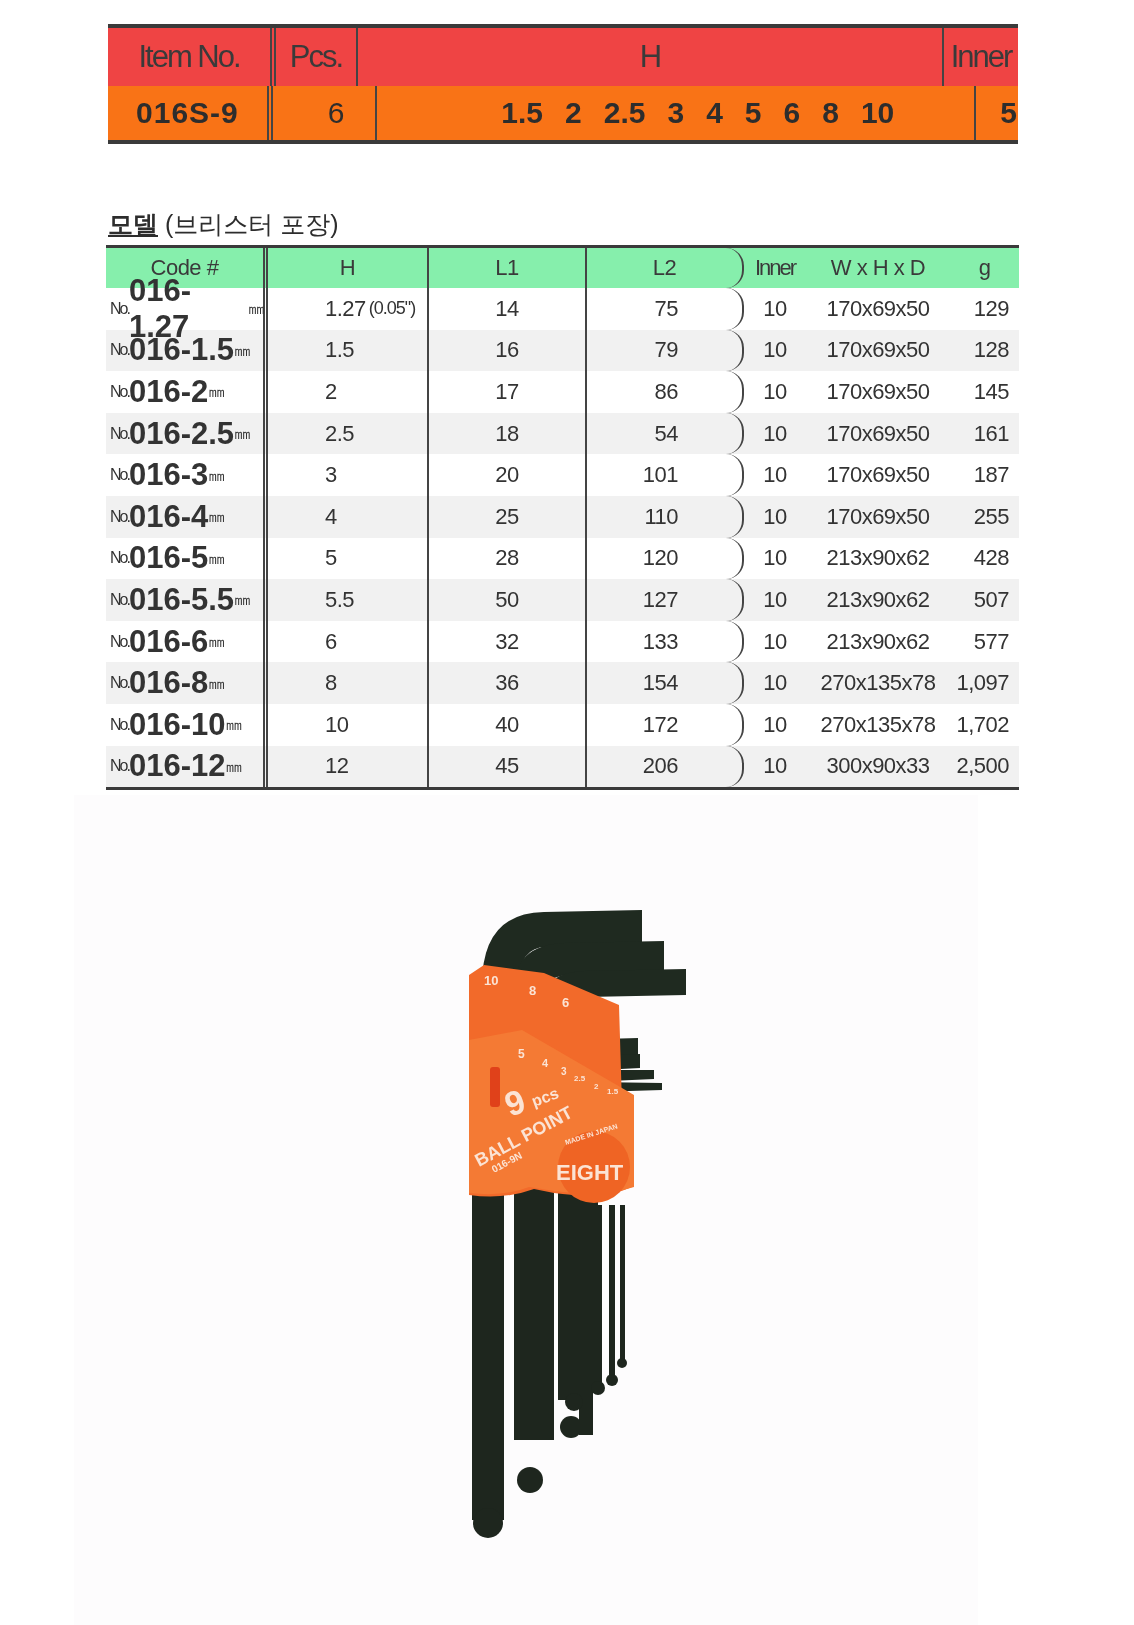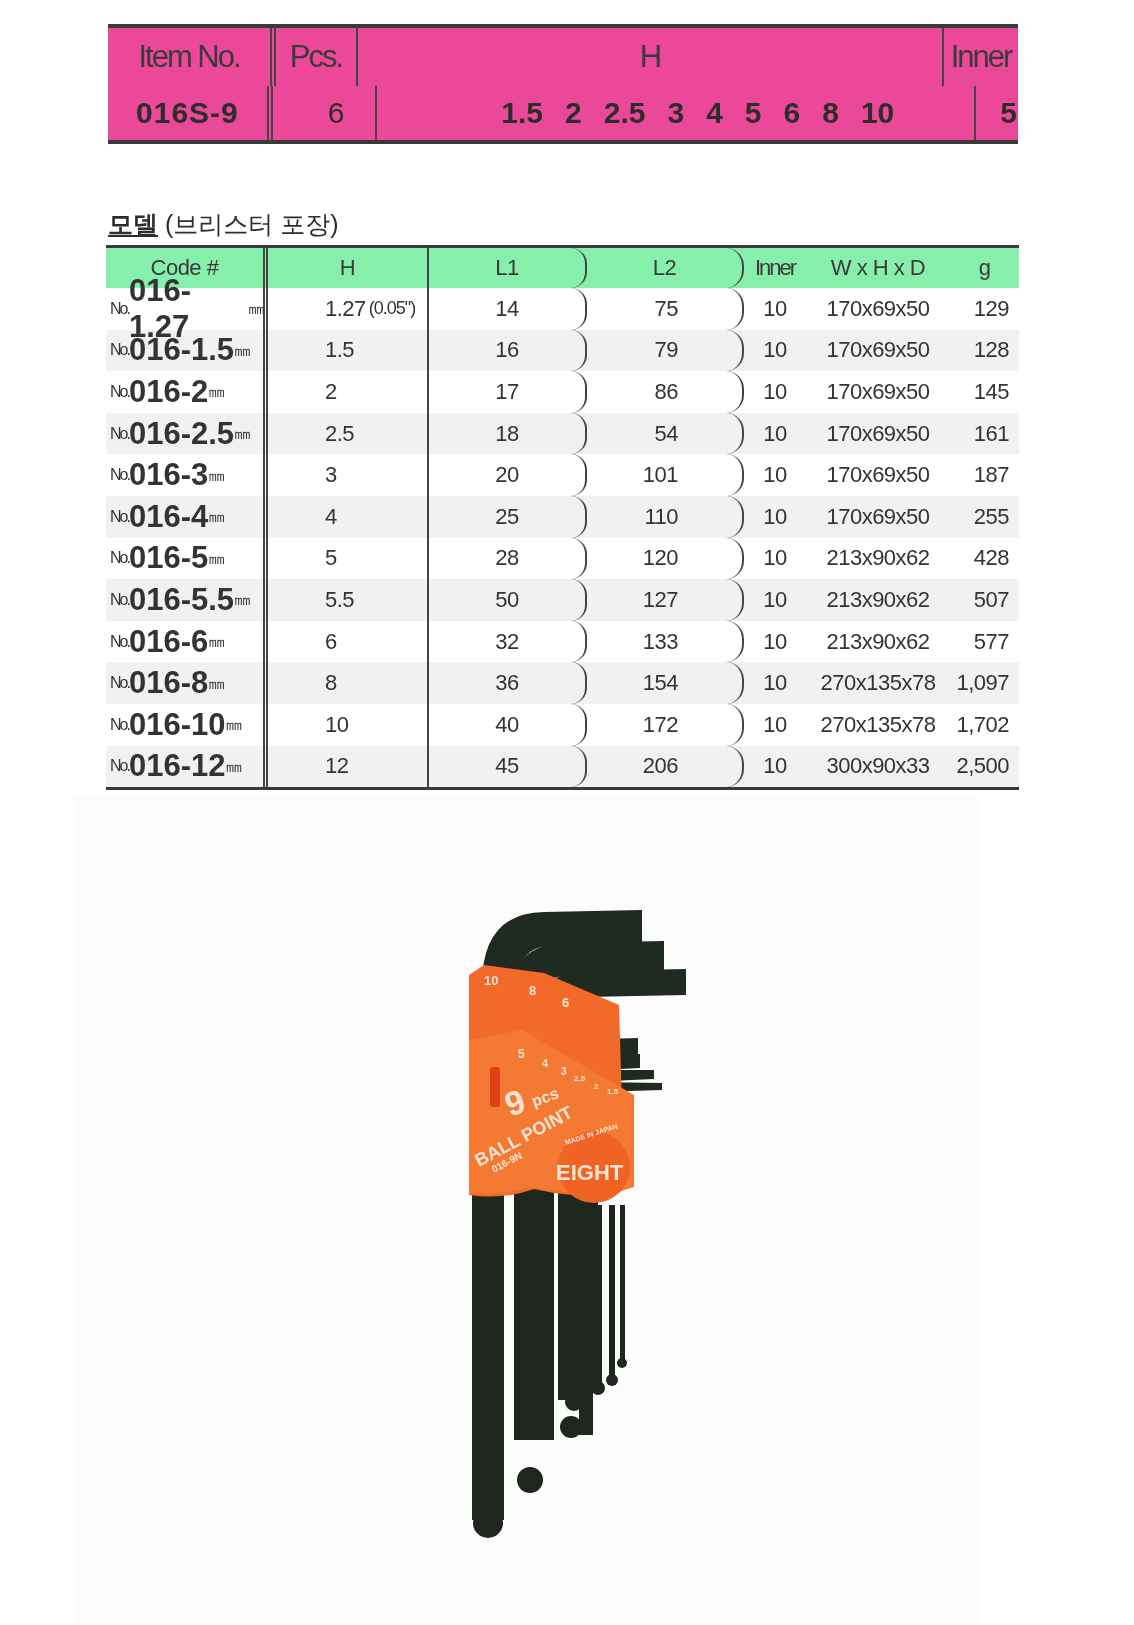--- a/index.html
+++ b/index.html
@@ -2,22 +2,22 @@
 <html><head>
 <meta charset="utf-8">
 <style>
   html, body { margin: 0; padding: 0; background: #ffffff; }
   body { width: 1134px; height: 1625px; position: relative; overflow: hidden;
          font-family: "Liberation Sans", "DejaVu Sans", sans-serif; color: #2a2a2a; }
 
   
   .spec { position: absolute; left: 108px; top: 24px; width: 910px; border-top: 4px solid #3a3a3a; border-bottom: 4px solid #3a3a3a; }
   .spec-row { display: flex; height: 54px; }
-  .spec-row.head { background: #ec4899; height: 58px; }
-  .spec-row.body { background: #ec4899; gap: 24px; }
+  .spec-row.head { background: #ef4444; height: 58px; }
+  .spec-row.body { background: #f97316; gap: 24px; }
   .spec .c { display: flex; align-items: center; justify-content: center; box-sizing: border-box; }
   .spec .c-item { width: 168px; border-right: 6px double #444; }
   .spec .c-pcs  { width: 82px;  border-right: 2px solid #444; }
   .spec .c-h    { width: 586px; border-right: 2px solid #444; }
   .spec .c-inner{ flex: 1; }
   .spec .head .c { font-size: 31px; letter-spacing: -2px; color: #3a3a3a; }
   .spec .body .c { font-size: 30px; color: #2d2d2d; }
   .spec .body .c.bold { font-weight: bold; letter-spacing: 1px; }
   .spec .sizes { display: flex; gap: 22px; padding-left: 20px; justify-content: center; font-weight: bold; }
 
@@ -26,21 +26,21 @@
   .section-title b { font-weight: bold; text-decoration: underline; }
 
   
   .models { position: absolute; left: 106px; top: 245px; width: 913px; border-top: 3px solid #3a3a3a; border-bottom: 3px solid #3a3a3a; }
   .m-row { display: flex; height: 41.6px; align-items: center; }
   .m-row.head { background: #86efac; height: 40px; }
   .m-row.alt  { background: #f1f1f1; }
   .m-row .c { box-sizing: border-box; height: 100%; display: flex; align-items: center; font-size: 22px; color: #333; letter-spacing: -0.5px; }
   .m-code  { width: 162px; border-right: 5px double #444; padding-left: 4px; }
   .m-h     { width: 161px; border-right: 2px solid #444; padding-left: 57px; }
-  .m-l1    { width: 158px; border-right: 2px solid #444; justify-content: center; border-radius: 16px; }
+  .m-l1    { width: 158px; border-right: 2px solid #444; justify-content: center; }
   .m-l2    { width: 157px; border-right: 2px solid #444; justify-content: flex-end; padding-right: 64px; border-radius: 18px; }
   .m-inner { width: 62px; justify-content: center; }
   .m-dims  { width: 144px; justify-content: center; }
   .m-g     { flex: 1; justify-content: flex-end; padding-right: 10px; }
   .m-row.head .c { justify-content: center; padding: 0; font-size: 22px; color: #3a3a3a; }
   .m-row.head .m-inner { letter-spacing: -2px; }
   .code-no { font-size: 16px; letter-spacing: -2px; }
   .code-main { font-weight: bold; font-size: 31px; letter-spacing: 0; }
   .code-unit { font-size: 17px; letter-spacing: -2px; }
   .h-sub { font-size: 18px; margin-left: 3px; letter-spacing: -1px; }

